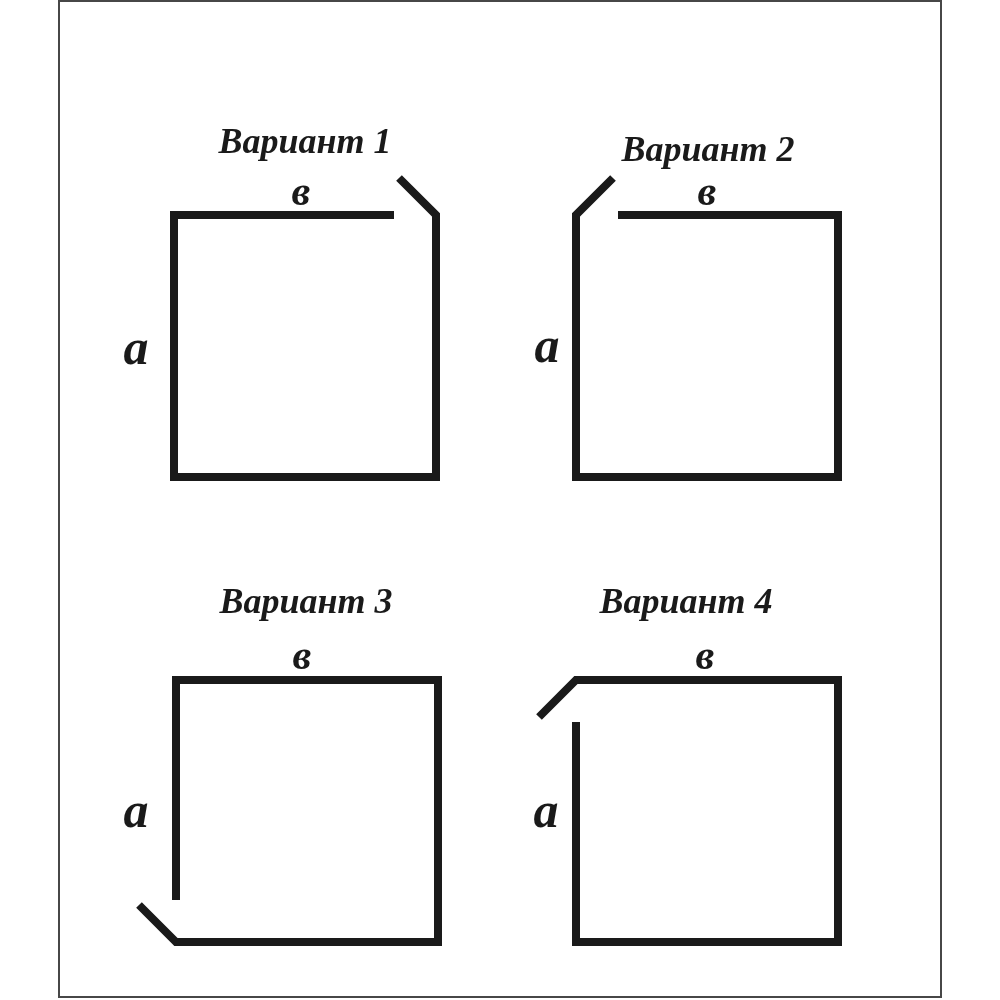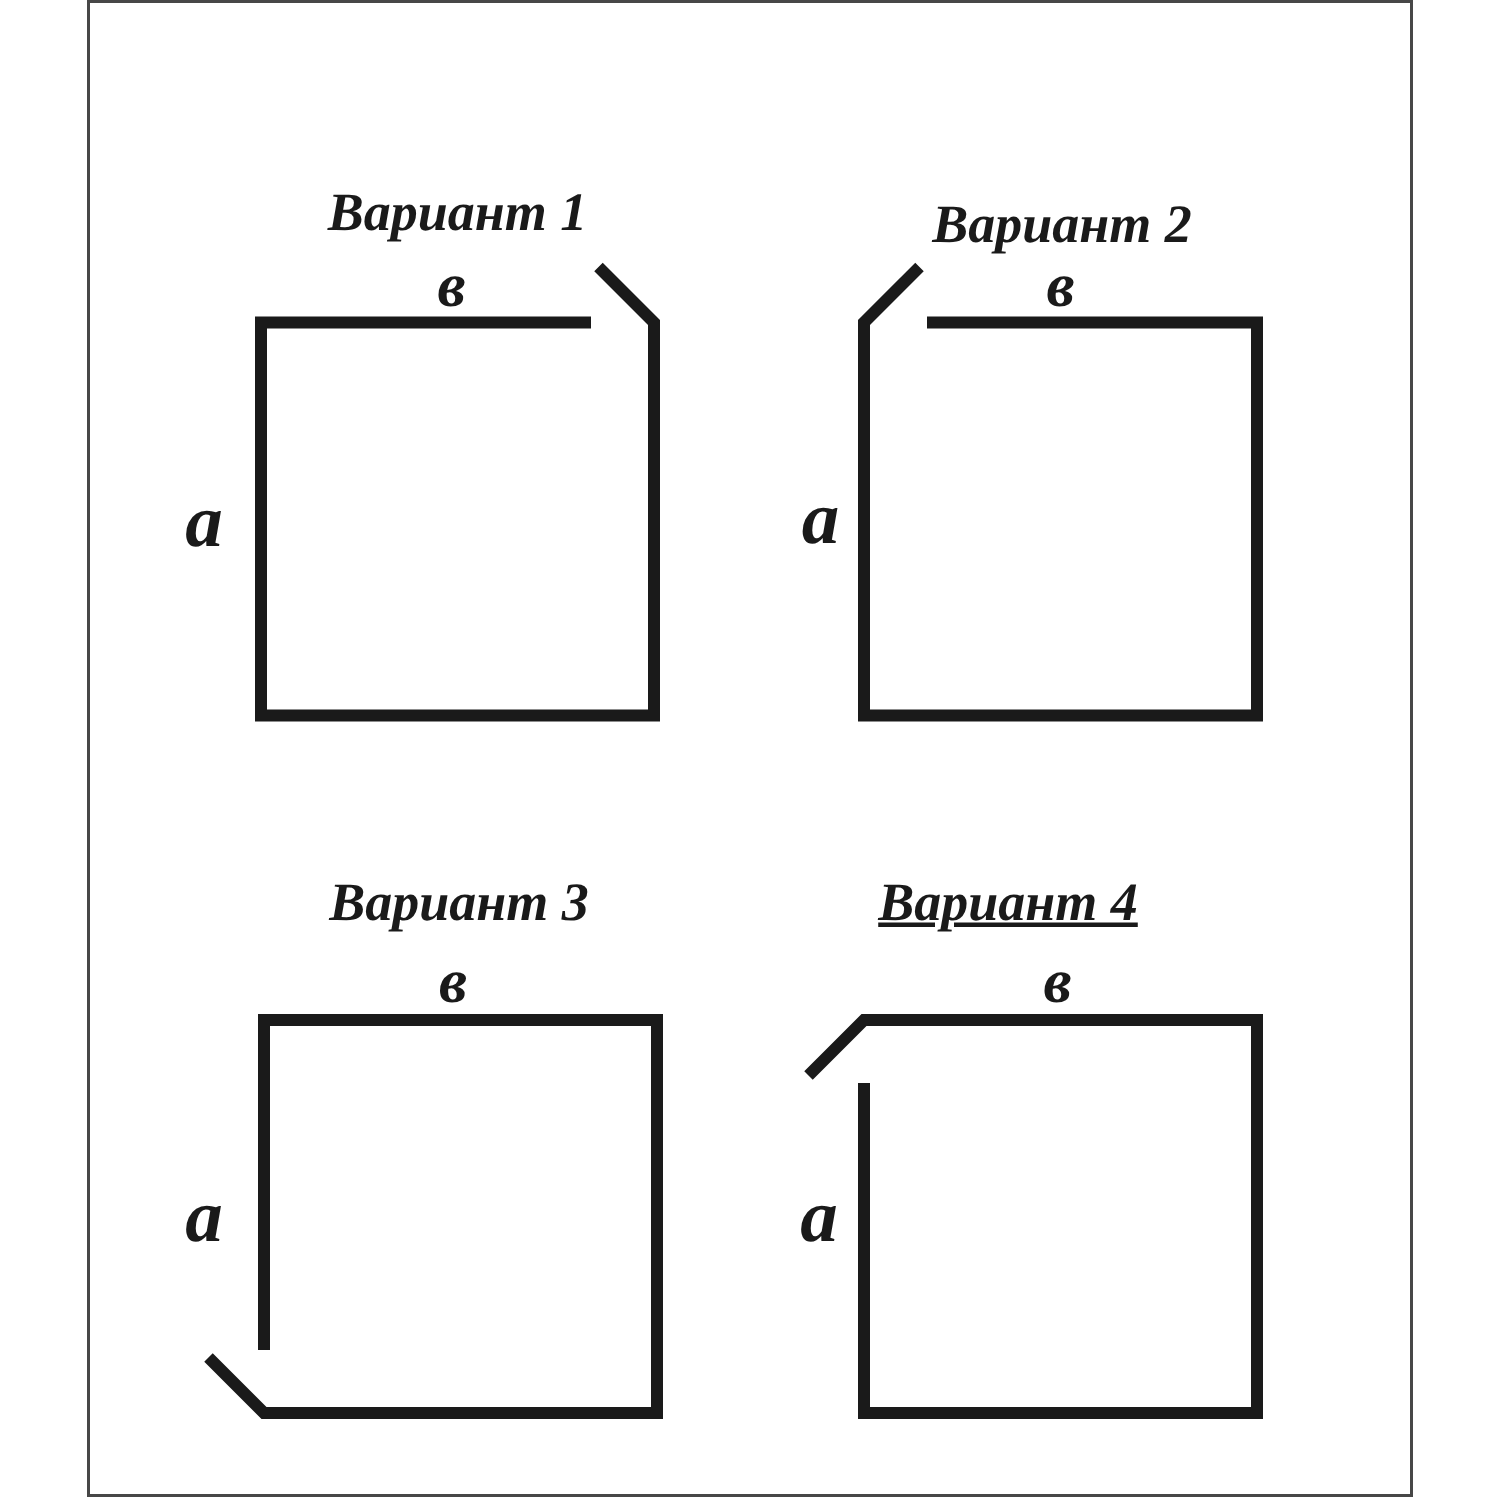--- a/index.html
+++ b/index.html
@@ -63,17 +63,17 @@
   <div id="variants-layer">
       <span class="txt variant-title" style="left: 305px; top: 141px;">Вариант 1</span>
       <span class="txt width-label" style="left: 301px; top: 191px;">в</span>
       <span class="txt height-label" style="left: 136px; top: 347px;">а</span>
       <span class="txt variant-title" style="left: 708px; top: 125px; margin-top: 24px;">Вариант 2</span>
       <span class="txt width-label" style="left: 707px; top: 191px;">в</span>
       <span class="txt height-label" style="left: 547px; top: 345px;">а</span>
       <span class="txt variant-title" style="left: 306px; top: 601px;">Вариант 3</span>
       <span class="txt width-label" style="left: 302px; top: 655px;">в</span>
       <span class="txt height-label" style="left: 136px; top: 810px;">а</span>
-      <span class="txt variant-title" style="left: 672px; top: 601px; text-decoration: underline;">Вариант 4</span>
+      <span class="txt variant-title" style="left: 686px; top: 601px;">Вариант 4</span>
       <span class="txt width-label" style="left: 705px; top: 655px;">в</span>
       <span class="txt height-label" style="left: 546px; top: 810px;">а</span>
     </div>
 </div>
 
 </body></html>

